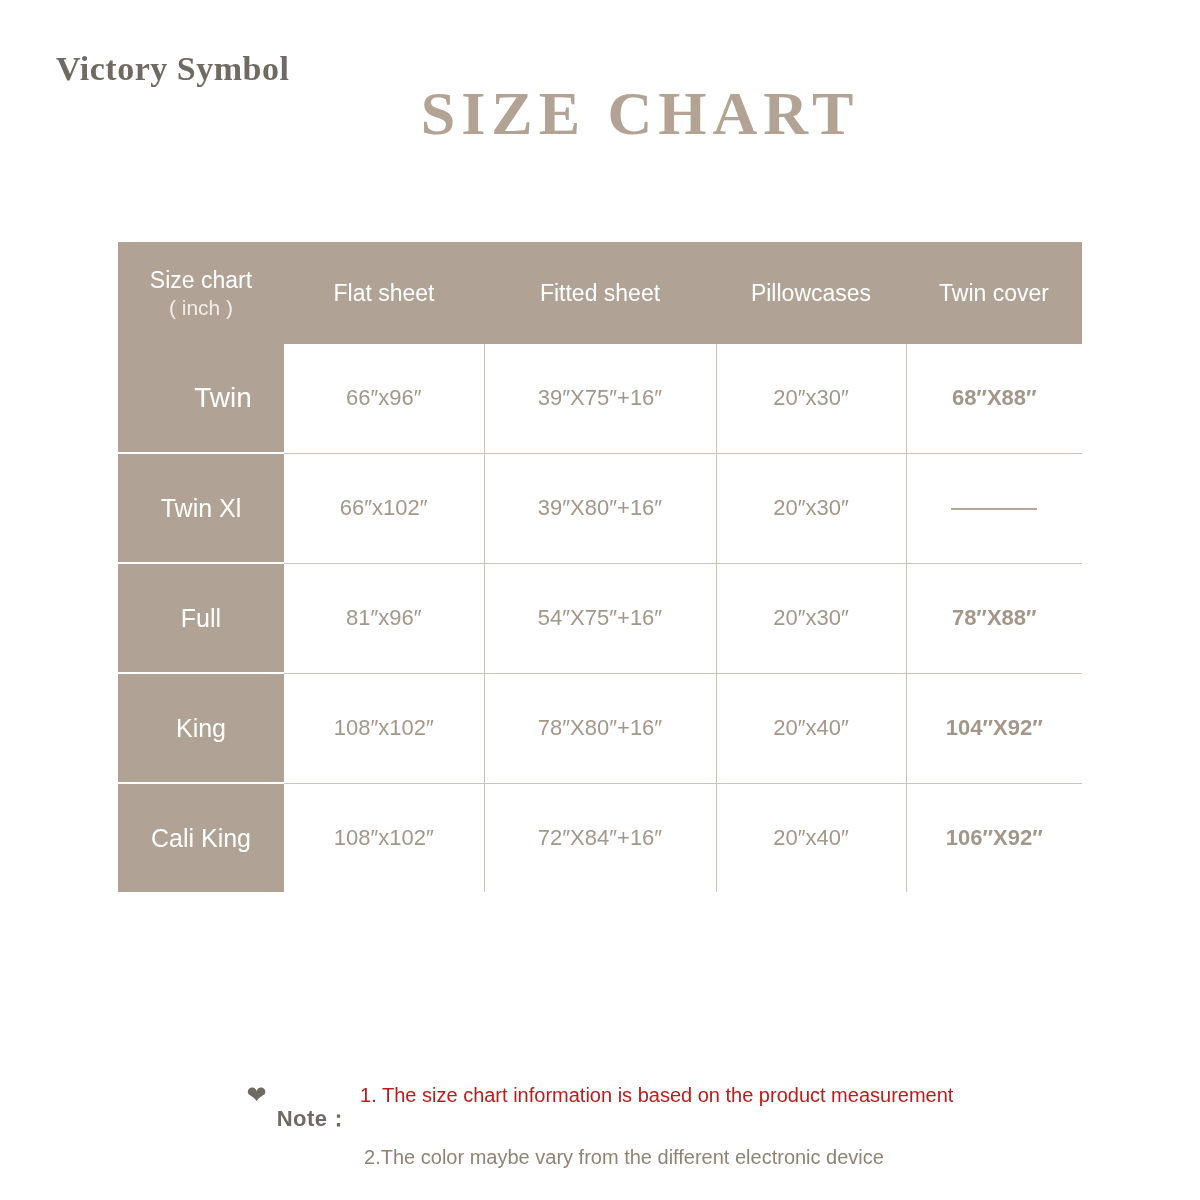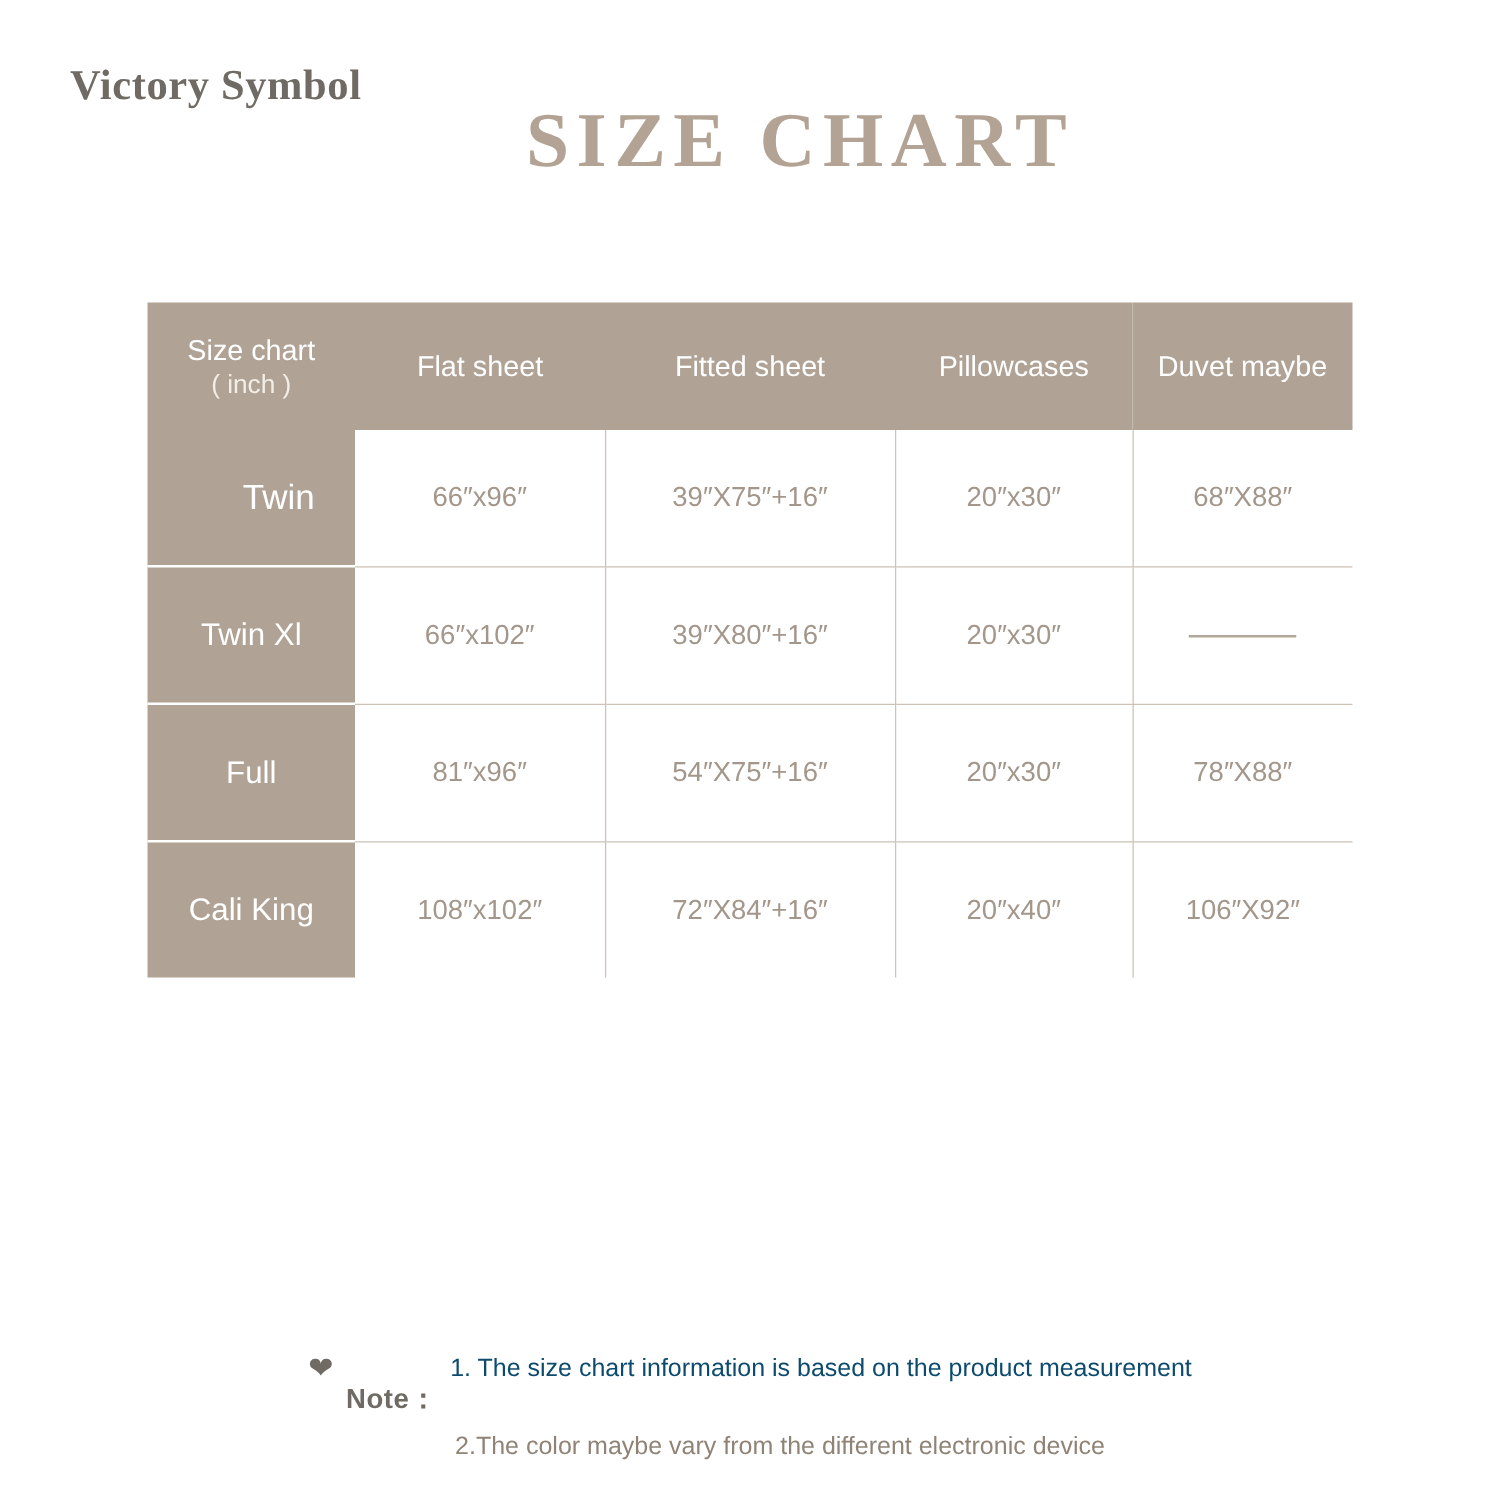--- a/index.html
+++ b/index.html
@@ -83,20 +83,21 @@
     text-align: center;
     vertical-align: middle;
     font-size: 22px;
     color: #a3968a;
     border-bottom: 1px solid #cdc2b6;
     border-right: 1px solid #cdc2b6;
     padding: 0;
   }
   tbody tr td:last-child {
     border-right: none;
+    font-weight: bold;
   }
   tbody tr:last-child td {
     border-bottom: none;
   }
 
   tbody td.rowhead {
     background: #b0a395;
     color: #ffffff;
     font-size: 25px;
     border-bottom: 2px solid #ffffff;
@@ -138,21 +139,21 @@
     font-size: 24px;
     line-height: 1;
   }
   .note-label {
     font-weight: bold;
     font-size: 22px;
     color: #6f6a63;
     letter-spacing: 0.5px;
     margin-top: 48px;
   }
-  .note-text1 { color: #0c4a6e; text-align: center; }
+  .note-text1 { color: #b91c1c; text-align: center; }
   .note-line2 {
     margin-top: 12px;
     font-size: 20px;
     color: #8f8376;
     padding-left: 48px;
   }
 </style>
 </head>
 <body>
 
@@ -170,21 +171,21 @@
     </colgroup>
     <thead>
       <tr>
         <th>
           <span>Size chart</span>
           <span class="unit">( inch )</span>
         </th>
         <th>Flat sheet</th>
         <th>Fitted sheet</th>
         <th>Pillowcases</th>
-        <th>Duvet maybe</th>
+        <th>Twin cover</th>
       </tr>
     </thead>
     <tbody>
       <tr>
         <td class="rowhead">Twin</td>
         <td>66″x96″</td>
         <td>39″X75″+16″</td>
         <td>20″x30″</td>
         <td>68″X88″</td>
       </tr>
@@ -194,20 +195,27 @@
         <td>39″X80″+16″</td>
         <td>20″x30″</td>
         <td><span class="dash"></span></td>
       </tr>
       <tr>
         <td class="rowhead">Full</td>
         <td>81″x96″</td>
         <td>54″X75″+16″</td>
         <td>20″x30″</td>
         <td>78″X88″</td>
+      </tr>
+      <tr>
+        <td class="rowhead">King</td>
+        <td>108″x102″</td>
+        <td>78″X80″+16″</td>
+        <td>20″x40″</td>
+        <td>104″X92″</td>
       </tr>
       <tr>
         <td class="rowhead">Cali King</td>
         <td>108″x102″</td>
         <td>72″X84″+16″</td>
         <td>20″x40″</td>
         <td>106″X92″</td>
       </tr>
     </tbody>
   </table>

